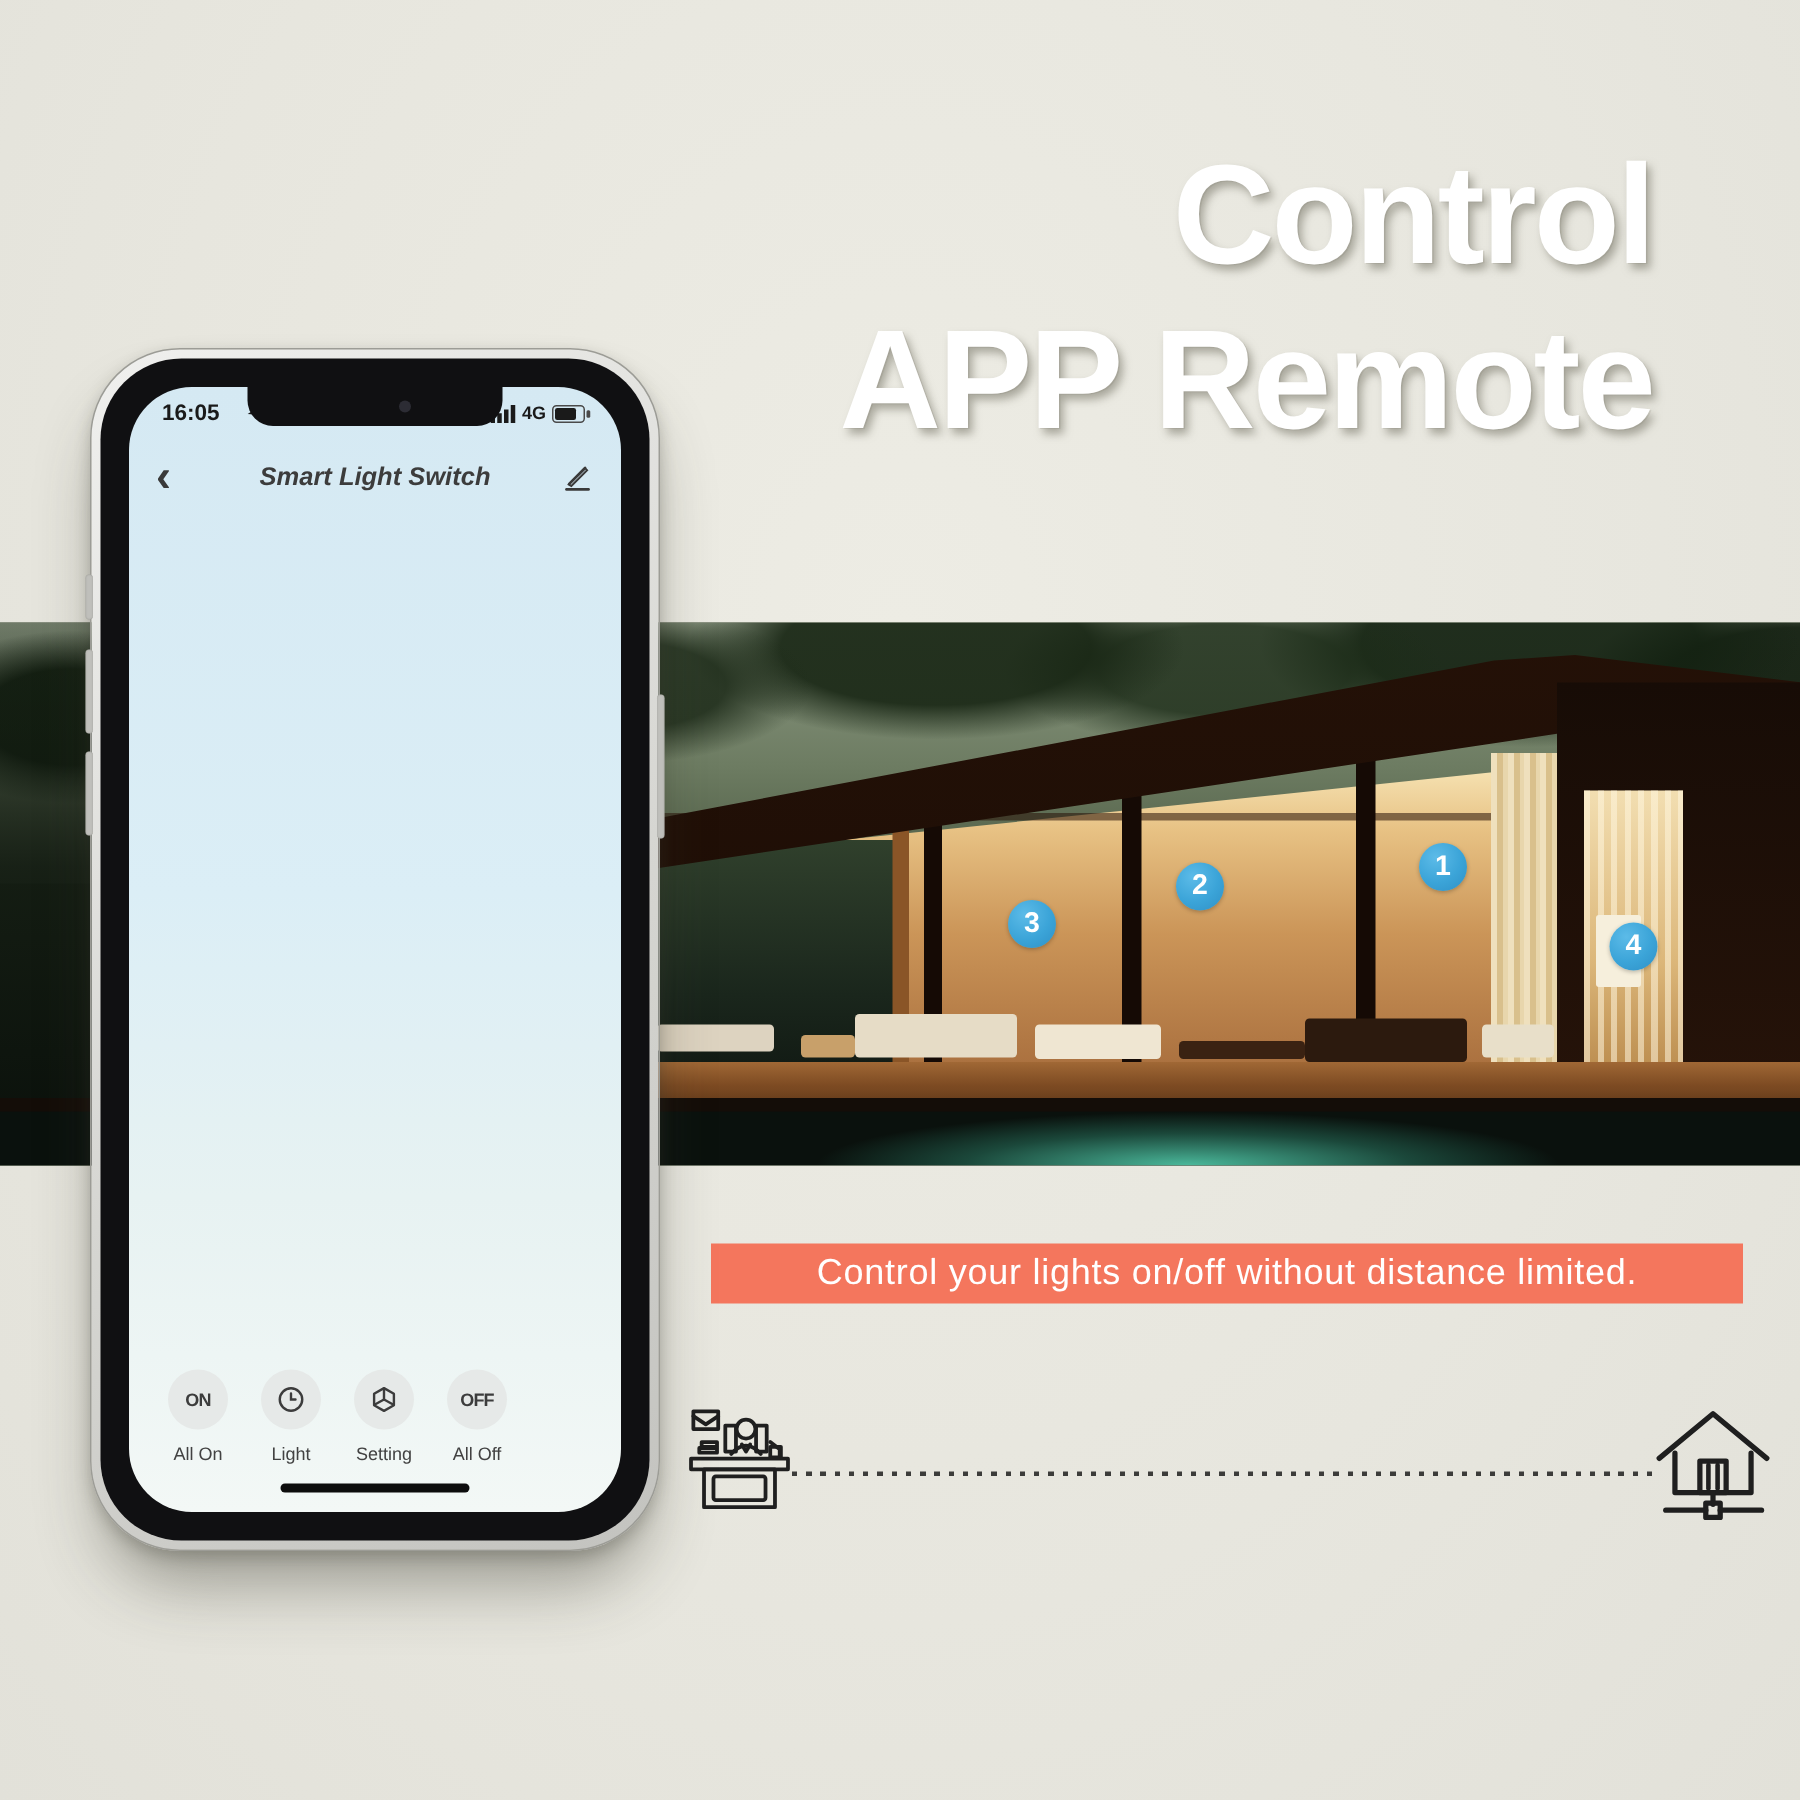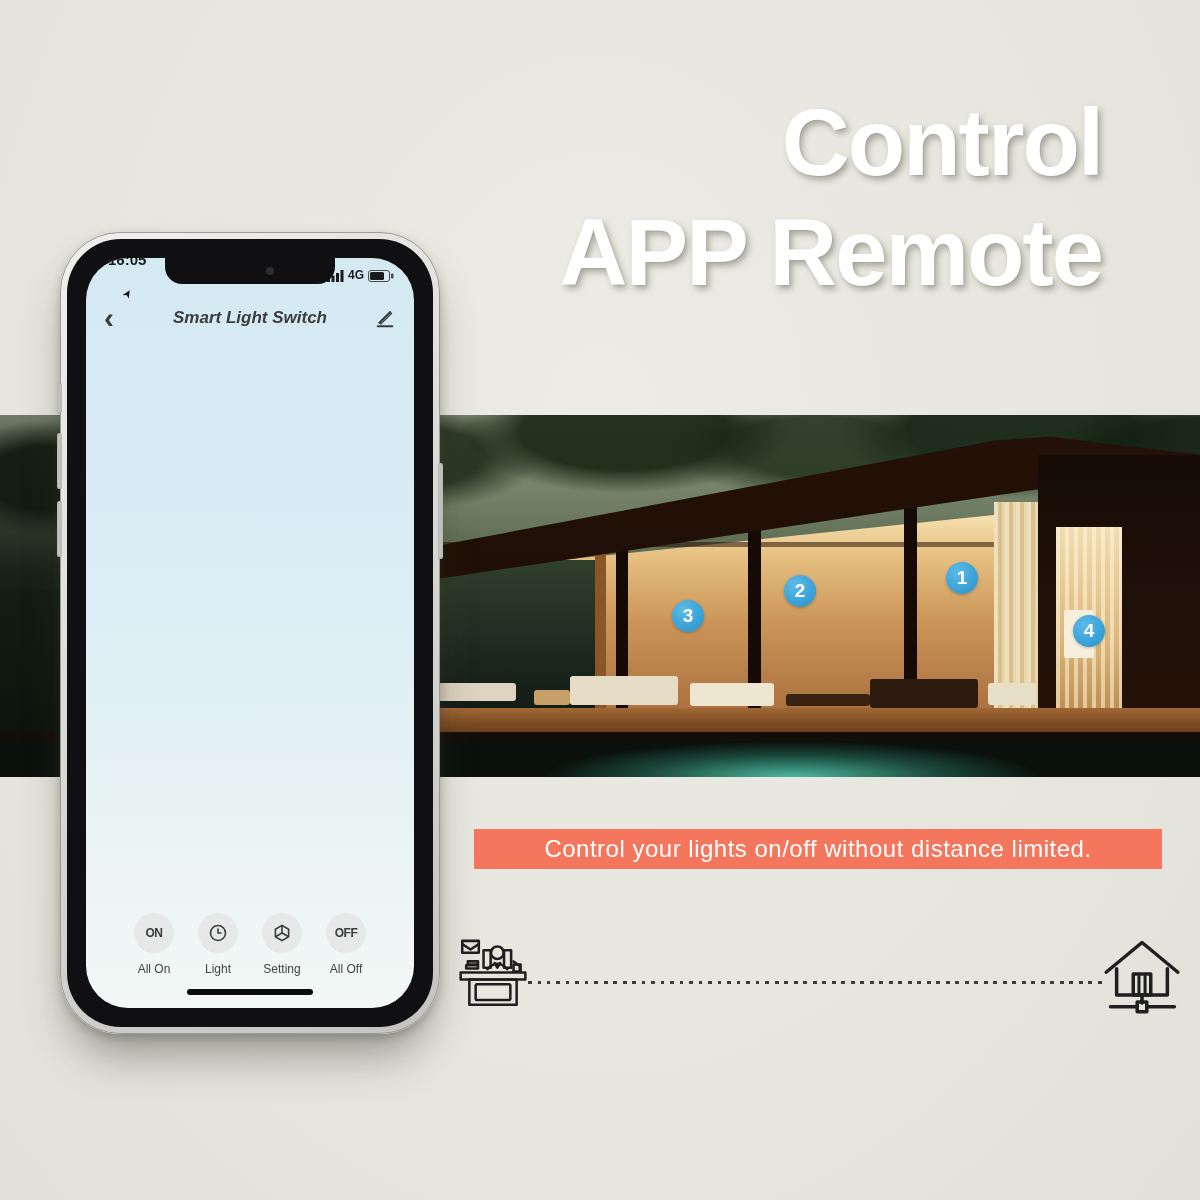--- a/index.html
+++ b/index.html
@@ -82,40 +82,40 @@
   .sb-l3{left:-4px;top:268px;height:56px;}
   .sb-r {right:-4px;top:230px;height:96px;}
   .bezel{position:absolute;inset:6px;border-radius:54px;background:#101012;}
   .screen{position:absolute;inset:19px;border-radius:42px;overflow:hidden;
           background:linear-gradient(180deg,#d5e9f3 0%,#dbeef6 45%,#e7f2f2 72%,#f3f8f6 100%);}
   .notch{position:absolute;left:50%;top:0;transform:translateX(-50%);width:170px;height:26px;
          background:#101012;border-radius:0 0 17px 17px;display:flex;align-items:center;justify-content:center;}
   .camera{width:8px;height:8px;border-radius:50%;background:#2c2c34;margin-left:40px;}
   .status{position:absolute;left:0;right:0;top:7px;display:flex;justify-content:space-between;
           padding:0 20px 0 22px;align-items:center;height:20px;color:#1a1a1a;}
-  .status-left{display:flex;align-items:center;gap:20px;font-size:15px;font-weight:bold;flex-direction:column;}
+  .status-left{display:flex;align-items:center;gap:20px;font-size:15px;font-weight:bold;}
   .loc-arrow{font-size:10px;transform:rotate(-58deg);display:inline-block;}
   .status-right{display:flex;align-items:flex-end;gap:4px;font-size:12px;font-weight:bold;}
   .app-header{position:absolute;left:0;right:0;top:44px;height:32px;display:flex;align-items:center;
               padding:0 18px;color:#333;}
   .back{font-size:30px;font-weight:bold;line-height:26px;color:#3a3a3a;width:30px;}
   .app-title{flex:1;text-align:center;font-size:17px;font-weight:bold;color:#3c3c3c;font-style:italic;}
   .edit{width:30px;display:flex;justify-content:flex-end;}
   .grid{position:absolute;left:50%;transform:translateX(-50%);top:96px;display:grid;
         grid-template-columns:103px 103px;column-gap:7px;row-gap:28px;}
   .cell{width:103px;display:flex;flex-direction:column;align-items:center;}
   .tile{position:relative;width:103px;height:178px;border-radius:10px;
         background:linear-gradient(180deg,#eff4f7 0%,#fafcfd 12%,#f6f9fa 55%,#edf1f3 100%);
         box-shadow:0 4px 8px rgba(110,145,170,.28), inset 0 0 0 1px rgba(175,198,212,.28);}
   .tile::before{content:"";position:absolute;left:0;right:0;top:0;height:14px;border-radius:10px 10px 5px 5px;
         background:linear-gradient(180deg,#c4d4dd 0%,#e4ecf0 70%,rgba(255,255,255,0) 100%);}
   .pill{position:absolute;left:50%;transform:translateX(-50%);bottom:26px;width:46px;height:7px;border-radius:4px;
         background:linear-gradient(180deg,#f6b64f 0%,#ec9d2f 100%);}
   .tile-label{margin-top:8px;font-size:13px;color:#4e4e4e;}
-  .toolbar{position:absolute;left:0;right:0;bottom:32px;display:flex;justify-content:space-between;padding:0 37px;}
+  .toolbar{position:absolute;left:0;right:0;bottom:32px;display:flex;padding:0 15px;}
   .tool{display:flex;flex-direction:column;align-items:center;width:62px;}
   .tool-circle{width:40px;height:40px;border-radius:50%;background:#e6e9e8;display:flex;align-items:center;
                justify-content:center;color:#3c3c3c;font-size:12px;font-weight:bold;letter-spacing:-.5px;}
   .tool-label{margin-top:9px;font-size:12px;color:#424242;}
   .home-ind{position:absolute;left:50%;transform:translateX(-50%);bottom:13px;width:126px;height:6px;
             border-radius:3px;background:#0d0d0d;}
   svg{display:block;}
 </style>
 </head>
 <body>

